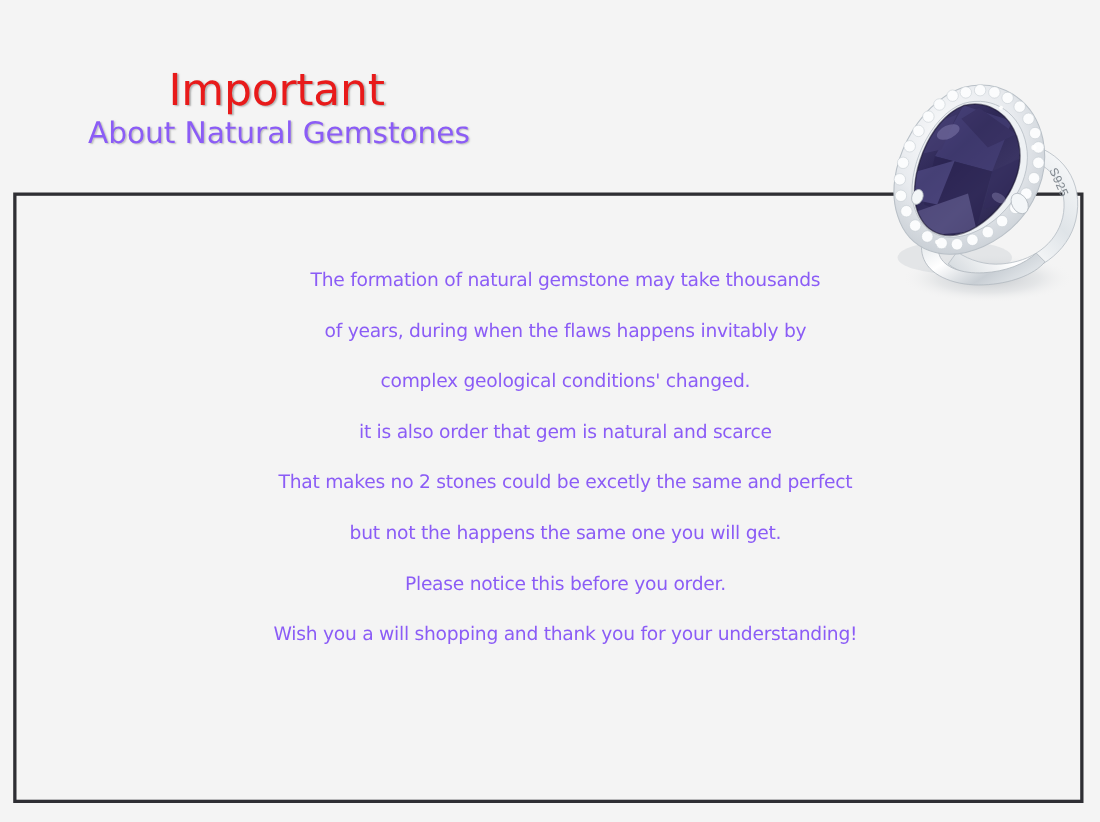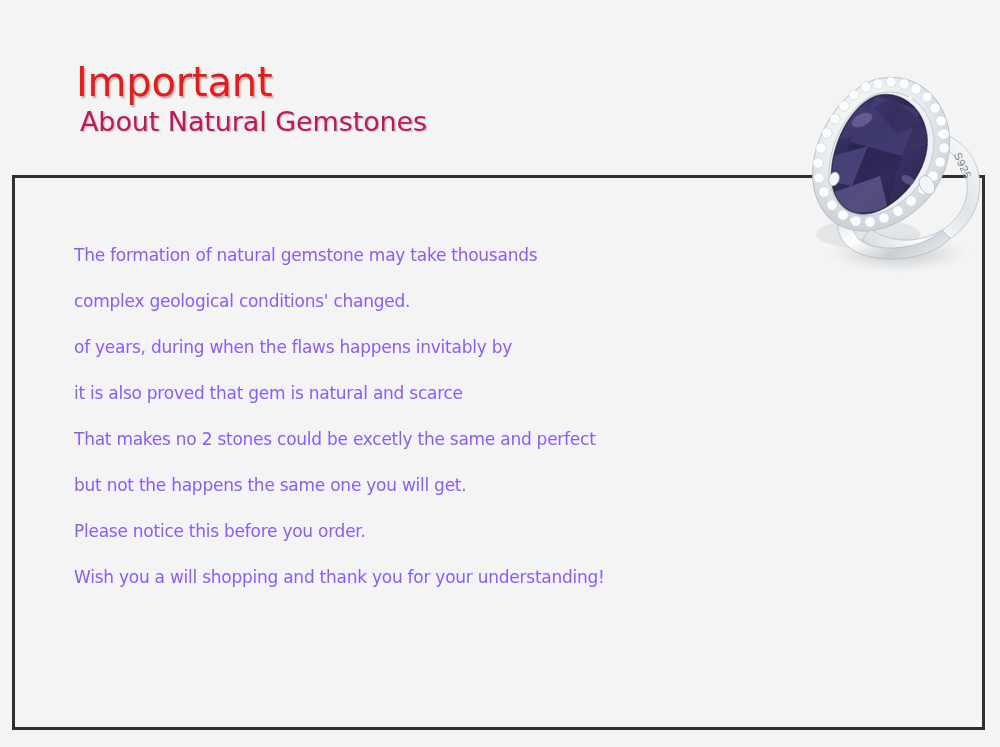--- a/index.html
+++ b/index.html
@@ -13,20 +13,21 @@
     background: #f4f4f4;
     font-family: "Liberation Sans", sans-serif;
     overflow: hidden;
   }
   #page {
     position: relative;
     width: 1000px;
     height: 747px;
     background: #f4f4f4;
     overflow: hidden;
+    text-align: center;
   }
 
   
   .header {
     position: absolute;
     left: 76px;
     top: 62px;
     z-index: 5;
   }
   .title-main {
@@ -38,21 +39,21 @@
     letter-spacing: -0.2px;
     text-shadow: 1.5px 1.5px 1.6px rgba(120,120,120,0.55);
     margin: 0;
     white-space: nowrap;
   }
   .title-sub {
     font-family: "DejaVu Sans", sans-serif;
     font-size: 27px;
     font-weight: 400;
     line-height: 1.1;
-    color: #be185d;
+    color: #8b5cf6;
     letter-spacing: -0.1px;
     margin: 4px 0 0 4px;
     text-shadow: 1.3px 1.3px 1.4px rgba(140,140,140,0.5);
     white-space: nowrap;
   }
 
   
   .frame {
     position: absolute;
     left: 12px;
@@ -106,23 +107,23 @@
 
   <div class="header">
     <div class="title-main">Important</div>
     <div class="title-sub">About Natural Gemstones</div>
   </div>
 
   <div class="frame"></div>
 
   <div class="body-copy">
     <div class="line">The formation of natural gemstone may take thousands</div>
+    <div class="line">of years, during when the flaws happens invitably by</div>
     <div class="line">complex geological conditions' changed.</div>
-    <div class="line">of years, during when the flaws happens invitably by</div>
-    <div class="line">it is also proved that gem is natural and scarce</div>
+    <div class="line">it is also order that gem is natural and scarce</div>
     <div class="line">That makes no 2 stones could be excetly the same and perfect</div>
     <div class="line">but not the happens the same one you will get.</div>
     <div class="line">Please notice this before you order.</div>
     <div class="line">Wish you a will shopping and thank you for your understanding!</div>
   </div>
 
   <div class="ring-photo">
     <svg viewBox="0 0 212 245" xmlns="http://www.w3.org/2000/svg">
       <defs>
         <linearGradient id="silverBand" x1="0" y1="0" x2="1" y2="1">

